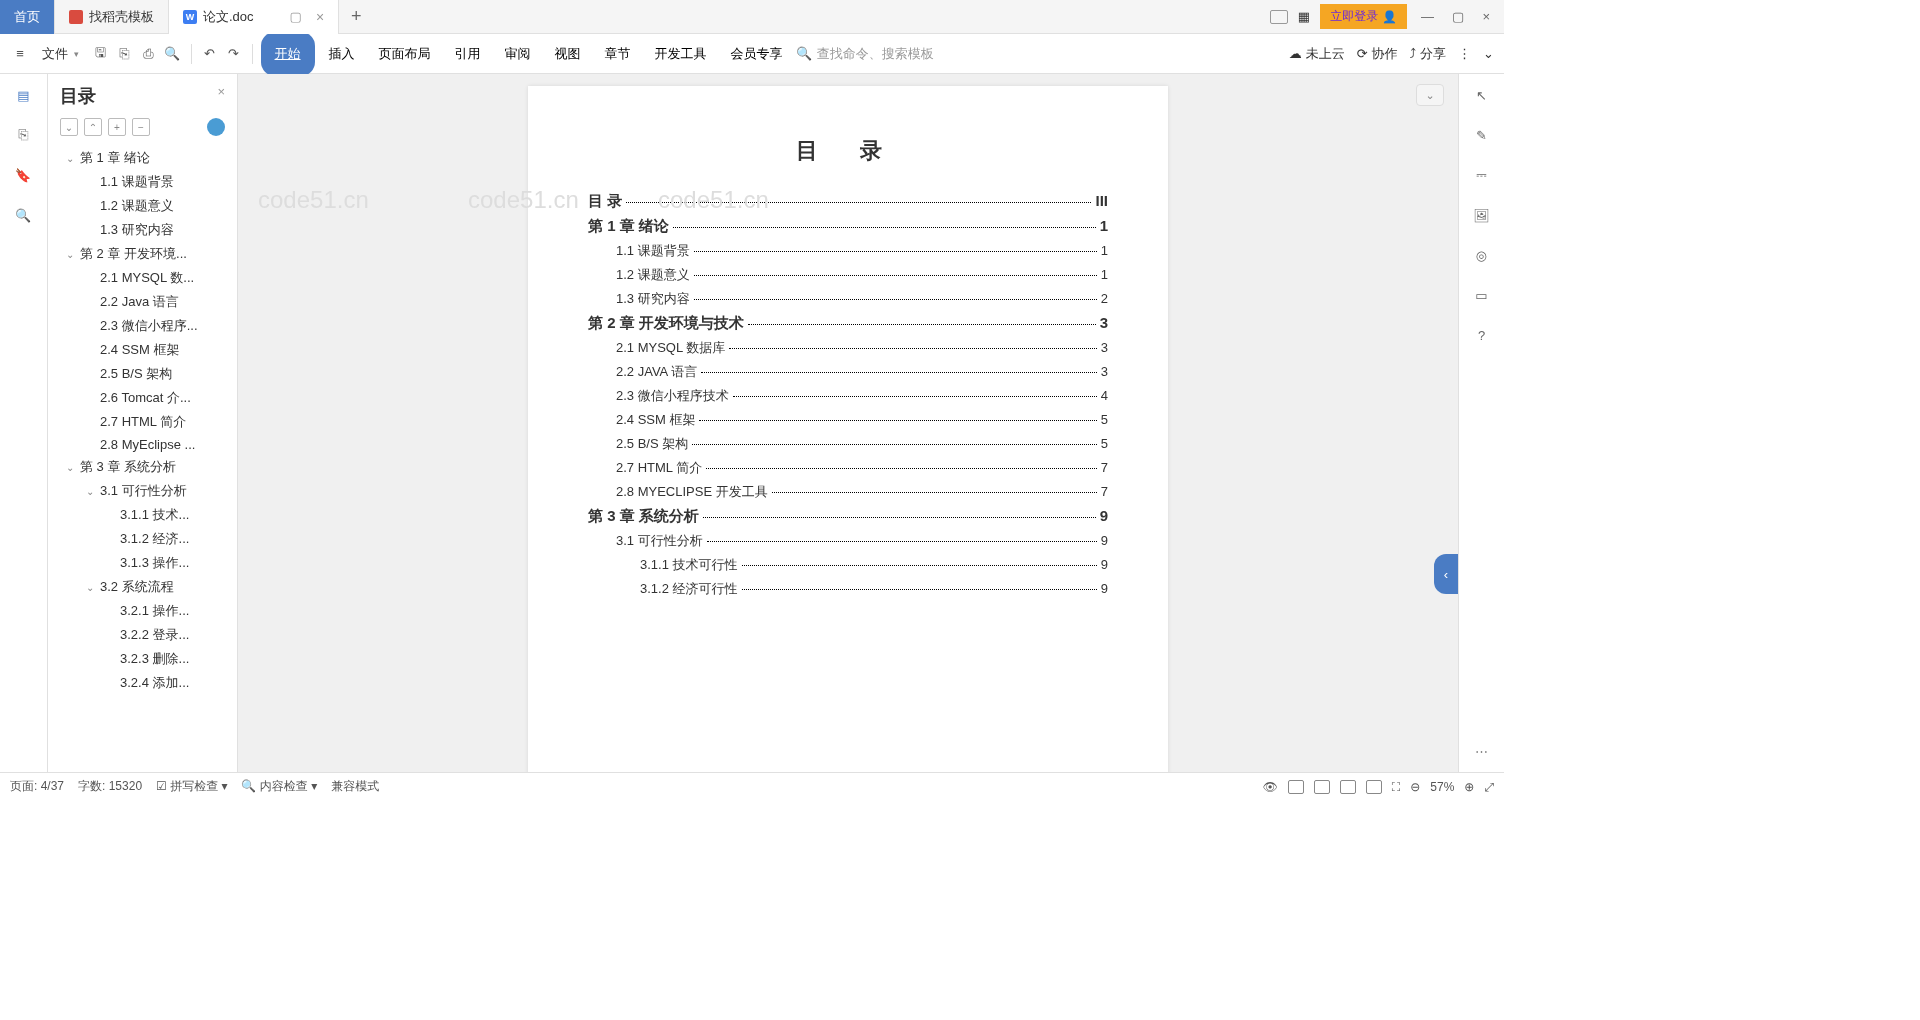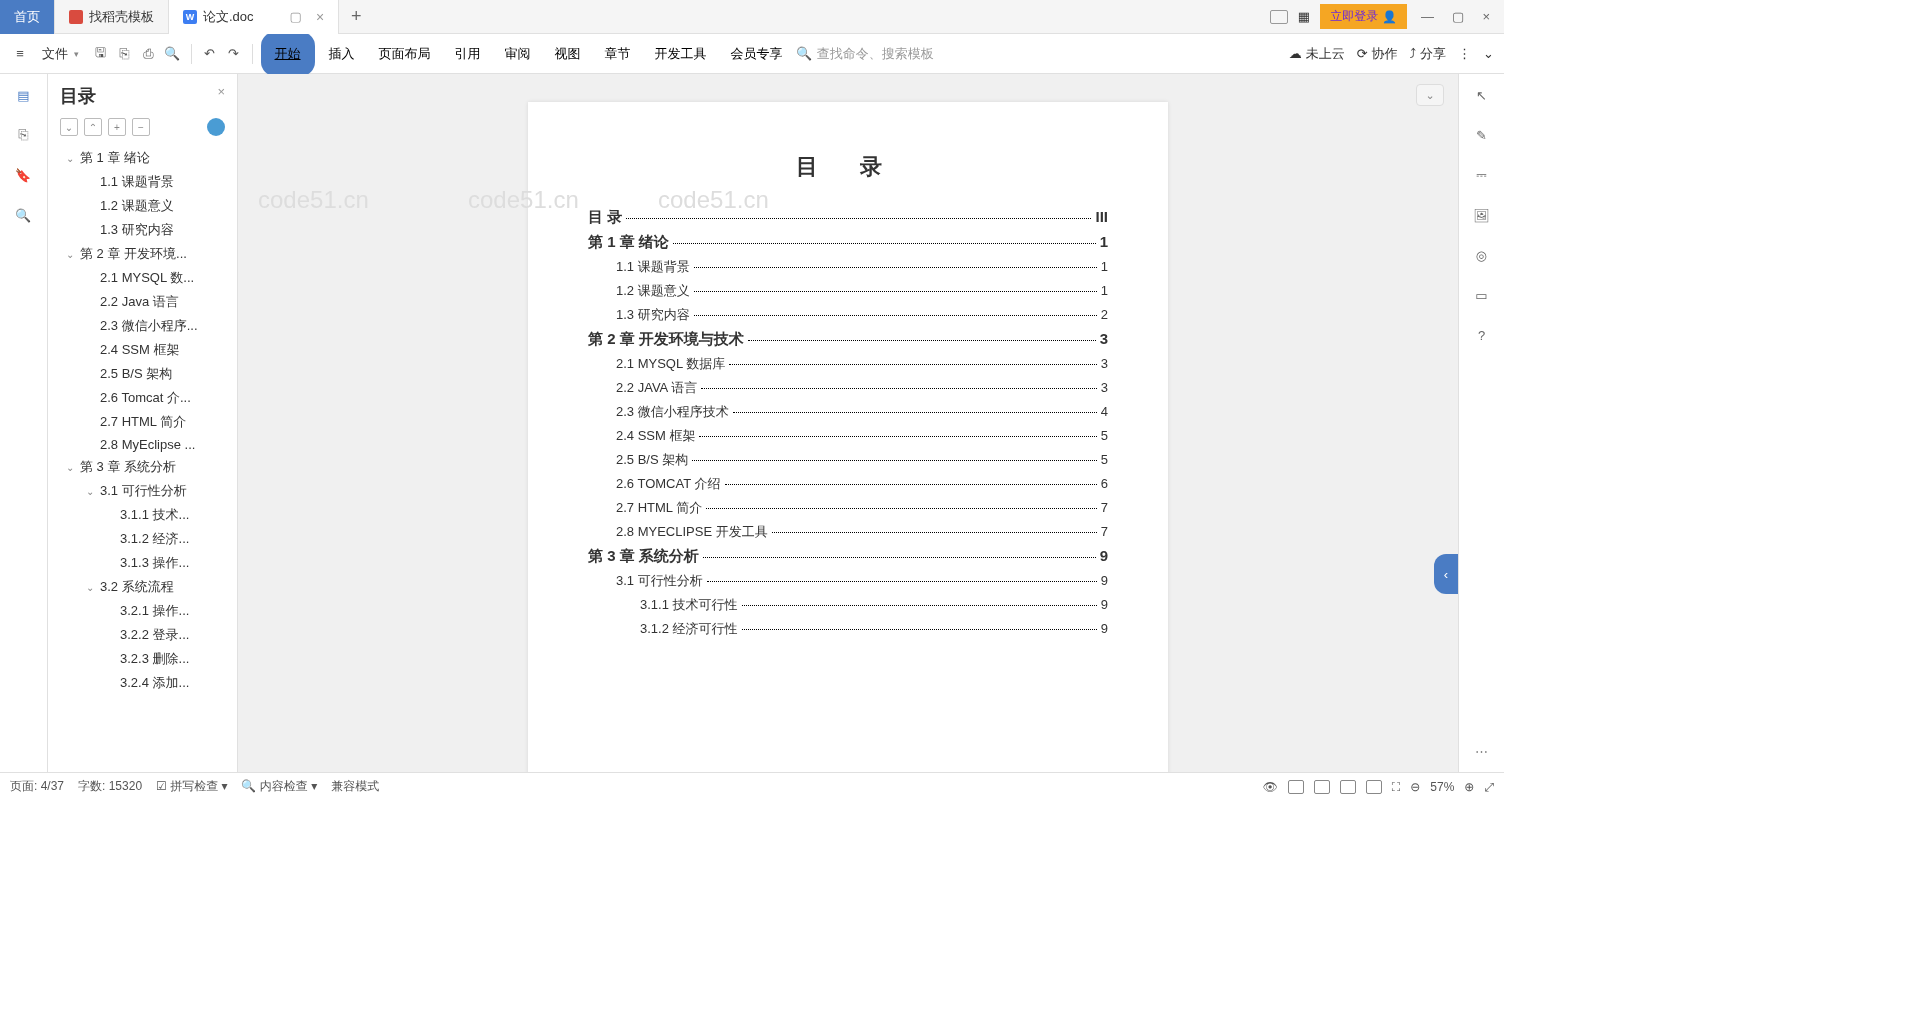--- a/index.html
+++ b/index.html
@@ -14,42 +14,42 @@
 .tab-close{margin-left:8px;color:#999;font-size:14px;}
 .tab-plus{padding:0 12px;color:#666;font-size:18px;}
 .login-btn{background:#f5a623;color:#6d28d9;padding:4px 10px;border-radius:0;font-size:12px;display:flex;align-items:center;gap:4px;}
 .win-btn{color:#666;padding:0 4px;}
 .small-ico{width:18px;height:14px;border:1px solid #999;border-radius:2px;}
 .toolbar{height:40px;display:flex;align-items:center;padding:0 10px;border-bottom:1px solid #e0e0e0;gap:4px;}
 .tb-file{display:flex;align-items:center;gap:6px;padding:4px 8px;}
 .tb-ico{width:20px;height:20px;display:flex;align-items:center;justify-content:center;color:#555;}
 .tb-sep{width:1px;height:20px;background:#ddd;margin:0 4px;}
 .menu-item{padding:6px 10px;cursor:pointer;color:#000000;}
-.menu-item.active{background:#4a7cc4;color:#000000;border-radius:14px;padding:13px 14px;text-decoration:underline;}
+.menu-item.active{background:#4a7cc4;color:#ffffff;border-radius:14px;padding:13px 14px;text-decoration:underline;}
 .tb-right{margin-left:auto;display:flex;align-items:center;gap:12px;}
 .search-box{display:flex;align-items:center;gap:4px;color:#999;}
 .main{display:flex;height:calc(100% - 34px - 40px - 28px);}
 .left-rail{width:48px;border-right:1px solid #e0e0e0;display:flex;flex-direction:column;align-items:center;padding-top:10px;gap:18px;}
 .rail-ico{width:22px;height:22px;color:#666;display:flex;align-items:center;justify-content:center;cursor:pointer;}
 .rail-ico.active{color:#4a7cc4;}
 .outline-panel{width:190px;border-right:1px solid #e0e0e0;display:flex;flex-direction:column;}
 .outline-header{padding:10px 12px 6px;display:flex;align-items:flex-start;}
 .outline-title{font-size:18px;font-weight:bold;}
 .outline-close{margin-left:auto;color:#999;cursor:pointer;}
 .outline-tools{padding:4px 12px;display:flex;gap:6px;align-items:center;}
 .ot-box{width:18px;height:18px;border:1px solid #bbb;border-radius:2px;display:flex;align-items:center;justify-content:center;font-size:10px;color:#888;}
 .ot-badge{margin-left:auto;width:18px;height:18px;background:#4a9cd4;border-radius:50%;}
 .outline-tree{flex:1;overflow-y:auto;padding:6px 0;}
 .tree-item{padding:3px 8px 3px 12px;cursor:pointer;white-space:nowrap;overflow:hidden;text-overflow:ellipsis;font-size:13px;color:#333;display:flex;align-items:center;gap:4px;}
 .tree-item.l1{padding-left:18px;}
 .tree-item.l2{padding-left:38px;}
 .tree-item.l3{padding-left:58px;}
 .chev{font-size:10px;color:#888;width:10px;}
 .doc-area{flex:1;background:#f0f0f0;position:relative;overflow:hidden;}
-.page{background:#fff;width:640px;margin:28px auto 0;padding:50px 60px;min-height:760px;box-shadow:0 0 4px rgba(0,0,0,0.1);position:relative;}
+.page{background:#fff;width:640px;margin:12px auto 0;padding:50px 60px;min-height:760px;box-shadow:0 0 4px rgba(0,0,0,0.1);position:relative;}
 .watermark{position:absolute;color:#ddd;font-size:24px;pointer-events:none;}
 .wm1{top:112px;left:20px}.wm2{top:112px;left:230px}.wm3{top:112px;left:420px}
 .overlay-red{position:absolute;top:305px;left:50%;transform:translateX(-50%);color:#e03020;font-size:28px;letter-spacing:1px;white-space:nowrap;pointer-events:none;}
 .toc-title{text-align:center;font-size:22px;font-weight:bold;letter-spacing:18px;margin-bottom:26px;}
 .toc-line{display:flex;align-items:baseline;font-size:14px;margin:6px 0;font-family:"SimSun",serif;}
 .toc-line.bold{font-weight:bold;font-size:15px;}
 .toc-line.sub{padding-left:28px;font-size:13px;}
 .toc-line.sub2{padding-left:52px;font-size:13px;}
 .toc-label{white-space:nowrap;}
 .toc-dots{flex:1;border-bottom:1px dotted #000;margin:0 4px;position:relative;top:-3px;}
@@ -307,25 +307,20 @@
             <span class="toc-label">2.4 SSM 框架</span>
             <span class="toc-dots"></span>
             <span class="toc-page">5</span>
           </div>
           <div class="toc-line sub">
             <span class="toc-label">2.5 B/S 架构</span>
             <span class="toc-dots"></span>
             <span class="toc-page">5</span>
           </div>
           <div class="toc-line sub">
-            <span class="toc-label">2.6 TOMCAT 介绍</span>
-            <span class="toc-dots"></span>
-            <span class="toc-page">6</span>
-          </div>
-          <div class="toc-line sub">
             <span class="toc-label">2.7 HTML 简介</span>
             <span class="toc-dots"></span>
             <span class="toc-page">7</span>
           </div>
           <div class="toc-line sub">
             <span class="toc-label">2.8 MYECLIPSE 开发工具</span>
             <span class="toc-dots"></span>
             <span class="toc-page">7</span>
           </div>
           <div class="toc-line bold">

